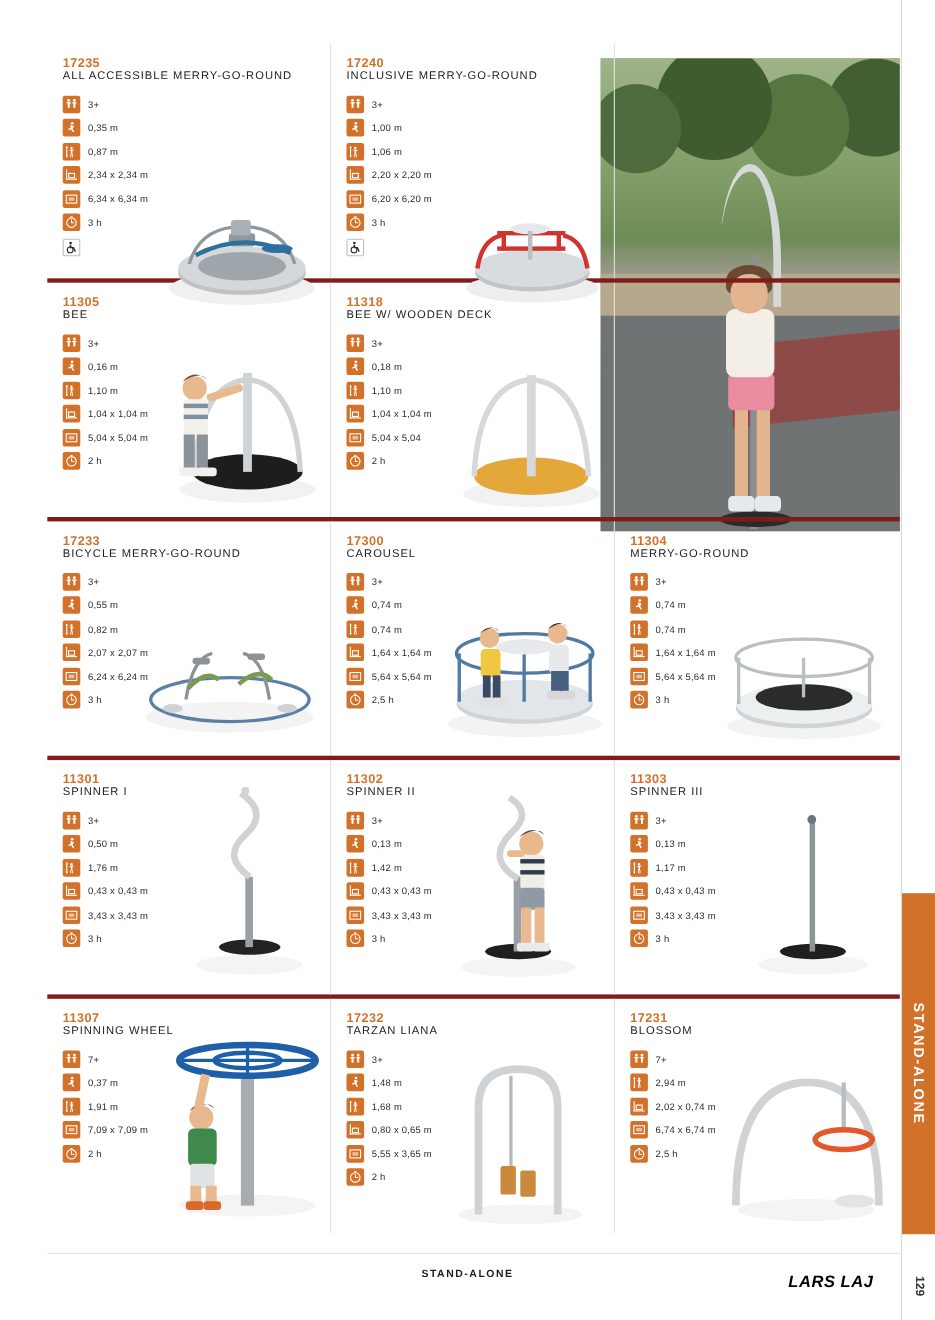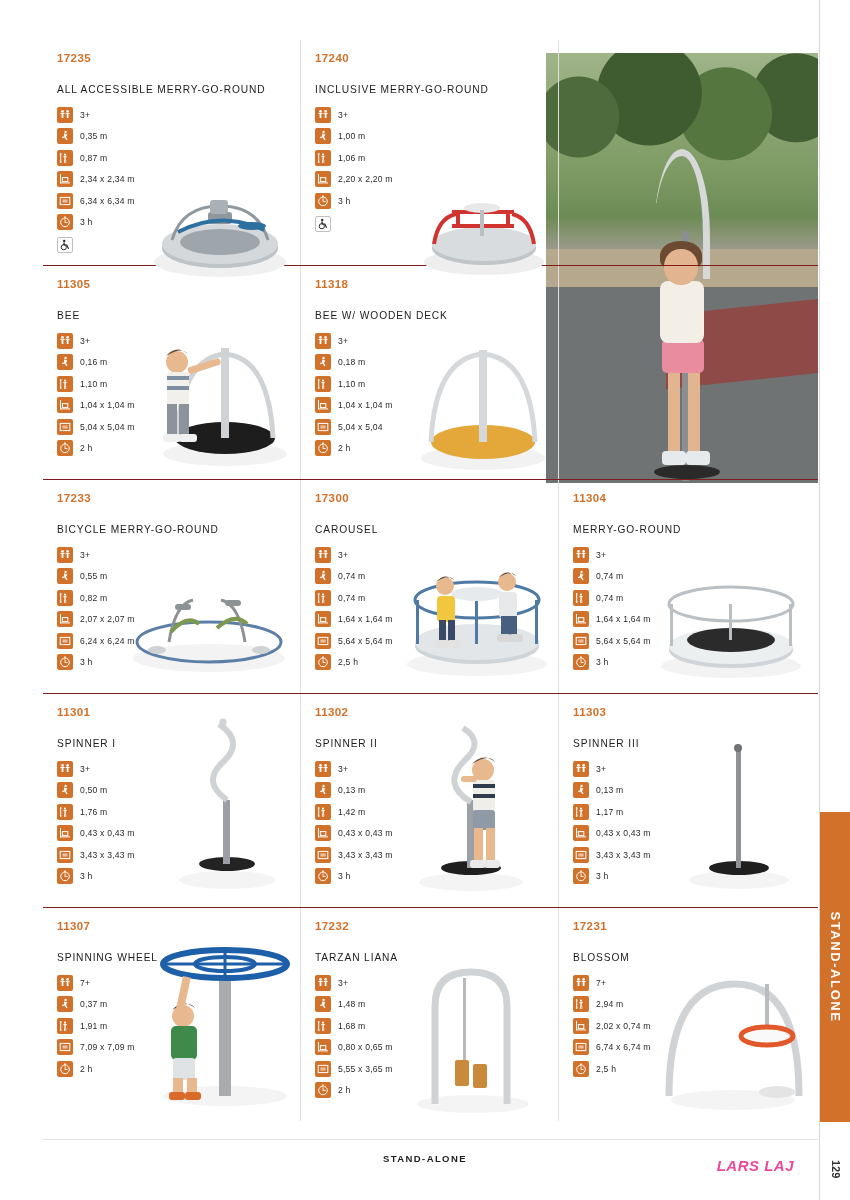--- a/index.html
+++ b/index.html
@@ -25,31 +25,31 @@
     color:#fff; font-size:13px; letter-spacing:1.6px; font-weight:bold;
   }
   .side-rule {
     position:absolute; right:30px; top:0; width:1px; height:1200px; background:#d8d8d8;
   }
 
   
   .grid {
     position:absolute; left:43px; top:40px; width:775px;
   }
-  .row { display:flex; border-bottom:1px solid #7f1d1d; }
+  .row { display:flex; border-bottom:4px solid #7f1d1d; }
   .row:last-child { border-bottom:none; }
   .cell {
     width:258px; position:relative; padding:12px 10px 8px 14px;
     border-right:1px solid #e0e0e0;
     min-height:213px;
   }
   .cell.last { border-right:none; }
   .cell.blank { border-right:none; }
   .code { color:#d2712a; font-weight:bold; font-size:11.5px; letter-spacing:.4px; }
-  .name { font-size:10.2px; letter-spacing:.9px; margin-top:20px; color:#1c1c1c; }
+  .name { font-size:10.2px; letter-spacing:.9px; margin-top:0; color:#1c1c1c; }
 
   .specs { margin-top:10px; }
   .spec { display:flex; align-items:center; height:19px; margin-bottom:2.5px; }
   .ic {
     width:16px; height:16px; background:#d2712a; border-radius:2px;
     position:relative; flex:none;
     display:flex; align-items:center; justify-content:center;
   }
   .ic svg { display:block; }
   .sv { font-size:8.6px; margin-left:7px; color:#2a2a2a; letter-spacing:.2px; }
@@ -59,21 +59,21 @@
 
   
   .art { position:absolute; pointer-events:none; }
 
   .caption {
     position:absolute; left:0; right:0; bottom:36px; text-align:center;
     font-size:9.5px; letter-spacing:1.4px; font-weight:bold; color:#1c1c1c;
   }
   .brand {
     position:absolute; right:56px; bottom:26px;
-    color:#ec4899; font-weight:bold; font-size:15px; letter-spacing:.5px;
+    color:#000000; font-weight:bold; font-size:15px; letter-spacing:.5px;
     font-style:italic;
   }
   .pageno {
     position:absolute; right:8px; bottom:22px; width:22px; text-align:center;
     font-size:11px; color:#333; font-weight:bold;
     transform-origin:center;
   }
   .footrule { position:absolute; left:43px; right:32px; bottom:60px; height:1px; background:#e2e2e2; }
 
   
@@ -274,20 +274,29 @@
                   <rect x="1" y="1" width="1" height="9.4" fill="#fff"></rect>
                   <rect x="1" y="9.4" width="10" height="1" fill="#fff"></rect>
                   <rect x="3.4" y="4.6" width="5.4" height="4" fill="none" stroke="#fff" stroke-width="1"></rect>
                 </svg>
               </span>
             <span class="sv">2,20 x 2,20 m</span>
           </div>
           <div class="spec">
             <span class="ic">
                 <svg width="12" height="12" viewBox="0 0 12 12">
+                  <rect x="1.2" y="2.4" width="9.6" height="7.2" fill="none" stroke="#fff" stroke-width="1"></rect>
+                  <rect x="3.4" y="4.4" width="5.2" height="3.2" fill="#fff" opacity=".55"></rect>
+                </svg>
+              </span>
+            <span class="sv">6,20 x 6,20 m</span>
+          </div>
+          <div class="spec">
+            <span class="ic">
+                <svg width="12" height="12" viewBox="0 0 12 12">
                   <circle cx="6" cy="6.4" r="4.3" fill="none" stroke="#fff" stroke-width="1"></circle>
                   <rect x="5.6" y="3.4" width="0.9" height="3.4" fill="#fff"></rect>
                   <rect x="6" y="6" width="2.6" height="0.9" fill="#fff"></rect>
                   <rect x="5" y="0.6" width="2" height="1.2" fill="#fff"></rect>
                 </svg>
               </span>
             <span class="sv">3 h</span>
           </div>
           <div class="spec access">
             <span class="ic wheel">

